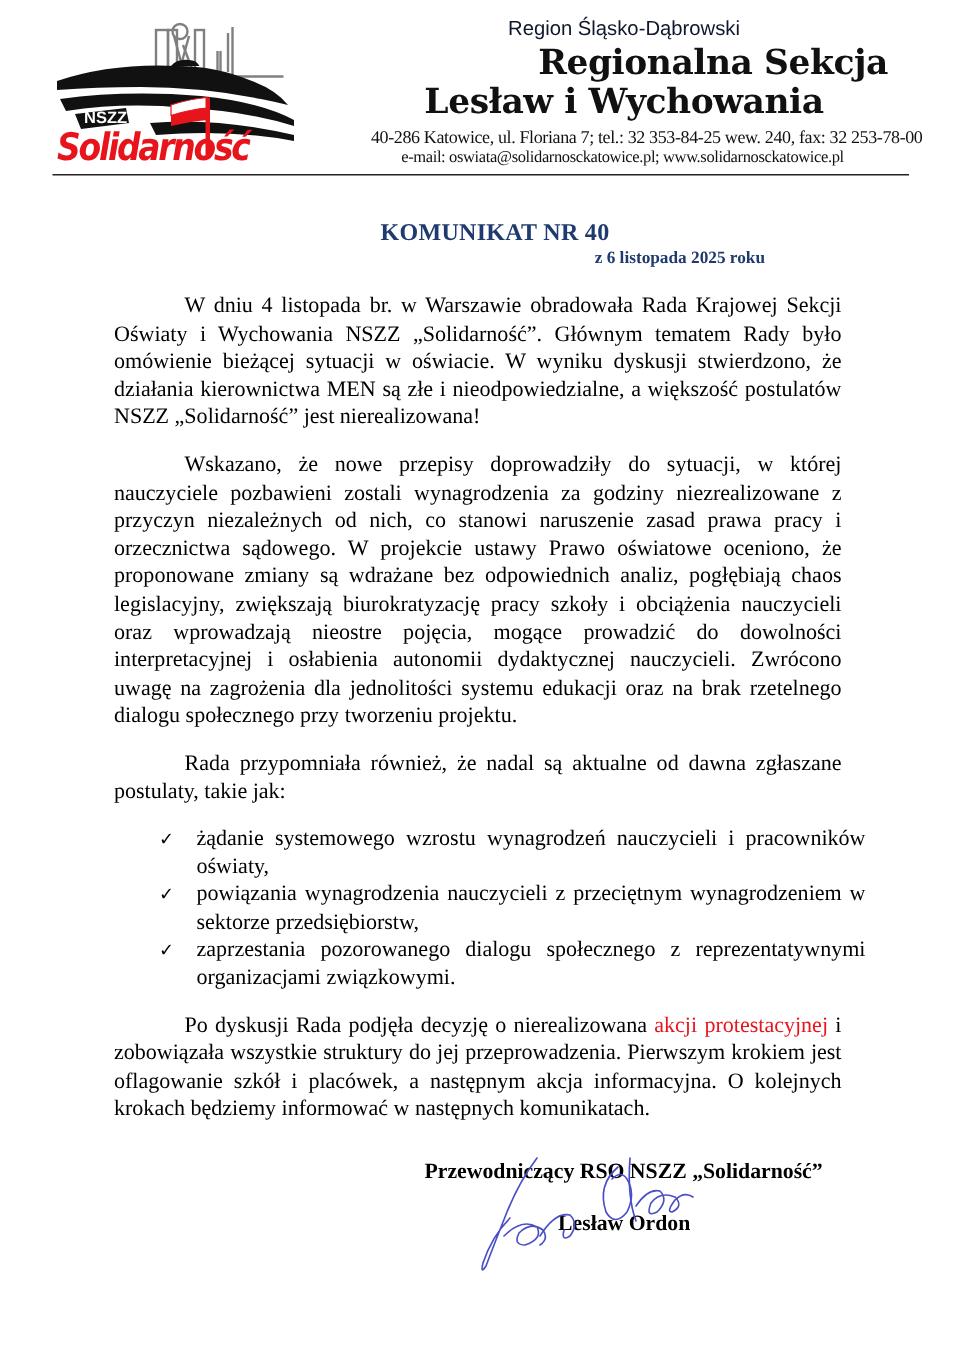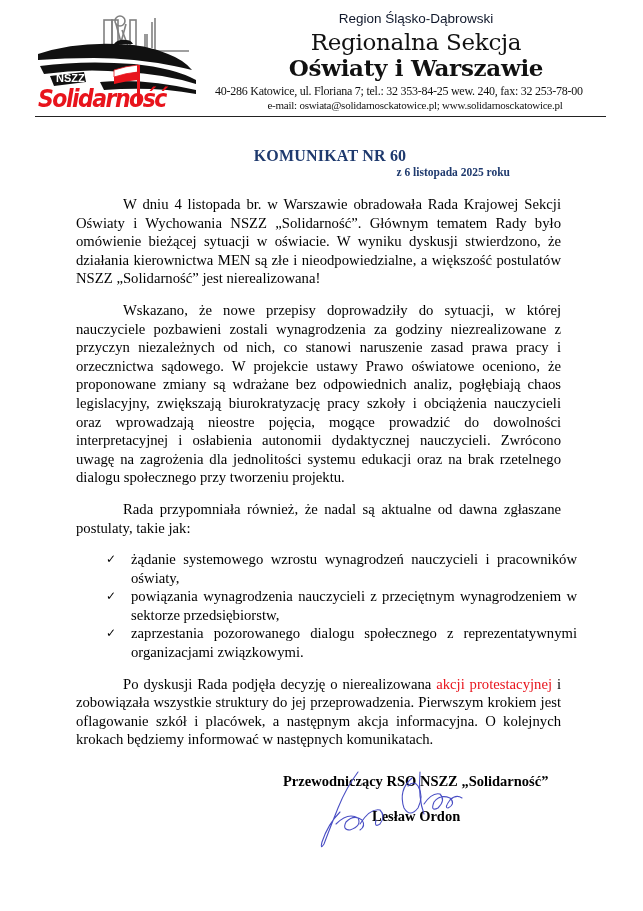--- a/index.html
+++ b/index.html
@@ -1,23 +1,23 @@
 <!DOCTYPE html>
 <html><head>
 <meta charset="utf-8">
 <style>
   html, body { margin:0; padding:0; background:#ffffff; }
   body { width:643px; height:911px; position:relative; overflow:hidden; font-family:"Liberation Serif", serif; color:#000; }
 
   .logo { position:absolute; left:34px; top:10px; width:180px; height:100px; }
 
   .hdr-region { position:absolute; left:296px; top:11px; width:240px; text-align:center; font-family:"Liberation Sans", sans-serif; font-size:13.5px; color:#0f172a; }
-  .hdr-title1 { position:absolute; left:240px; top:29px; width:352px; text-align:center; font-family:"DejaVu Serif", serif; font-weight:normal; font-size:23px; letter-spacing:-0.3px; line-height:26px; color:#111; }
+  .hdr-title1 { position:absolute; left:240px; top:29px; width:352px; text-align:right; font-family:"DejaVu Serif", serif; font-weight:bold; font-size:23px; letter-spacing:-0.3px; line-height:26px; color:#111; }
   .hdr-title2 { position:absolute; left:240px; top:55px; width:352px; text-align:center; font-family:"DejaVu Serif", serif; font-weight:bold; font-size:23px; letter-spacing:-0.3px; line-height:26px; color:#111; }
-  .hdr-addr { position:absolute; left:215px; top:84px; width:400px; text-align:left; font-family:"Liberation Serif", serif; font-size:12px; letter-spacing:-0.25px; line-height:15px; color:#111; }
+  .hdr-addr { position:absolute; left:215px; top:84px; width:400px; text-align:right; font-family:"Liberation Serif", serif; font-size:12px; letter-spacing:-0.25px; line-height:15px; color:#111; }
   .hdr-email { position:absolute; left:215px; top:98px; width:400px; text-align:center; font-family:"Liberation Serif", serif; font-size:11px; letter-spacing:-0.25px; line-height:15px; color:#111; }
   .hdr-rule { position:absolute; left:35px; top:116px; width:571px; height:0; border-top:1.3px solid #222; }
 
   .doc-title { position:absolute; left:150px; top:147px; width:360px; text-align:center; font-weight:bold; font-size:16px; color:#1f3a6e; letter-spacing:0.2px; }
   .doc-date { position:absolute; left:150px; top:166px; width:360px; text-align:right; font-weight:bold; font-size:11.5px; color:#1f3a6e; }
 
   .body { position:absolute; left:76px; top:195px; width:501px; font-size:14.7px; line-height:18.6px; text-align:justify; }
   .body p { margin:0 16px 13px 0; text-indent:47px; }
   .body .accent { color:#e8141c; }
 
@@ -58,26 +58,26 @@
   <g>
     <path d="M80 60 Q92 56 104 55 L104 62 Q92 63 80 67 Z" fill="#fff" stroke="#e8141c" stroke-width="0.8"></path>
     <path d="M80 67 Q92 63 104 62 L104 70 Q92 71 80 74 Z" fill="#e8141c"></path>
     <rect x="103" y="55" width="3" height="40" fill="#e8141c"></rect>
   </g>
   <text x="4" y="96" font-family="DejaVu Sans, sans-serif" font-weight="bold" font-style="italic" font-size="22" letter-spacing="-1.5" fill="#e8141c" transform="scale(1,1.15) translate(0,-12)">Solidarność</text>
 </svg>
 
 <div class="hdr-region">Region Śląsko-Dąbrowski</div>
 <div class="hdr-title1">Regionalna Sekcja</div>
-<div class="hdr-title2">Oświaty i Warszawie</div>
+<div class="hdr-title2">Lesław i Wychowania</div>
 <div class="hdr-addr">40-286 Katowice, ul. Floriana 7; tel.: 32 353-84-25 wew. 240, fax: 32 253-78-00</div>
 <div class="hdr-email">e-mail: oswiata@solidarnosckatowice.pl; www.solidarnosckatowice.pl</div>
 <div class="hdr-rule"></div>
 
-<div class="doc-title">KOMUNIKAT NR 60</div>
+<div class="doc-title">KOMUNIKAT NR 40</div>
 <div class="doc-date">z 6 listopada 2025 roku</div>
 
 <div class="body">
   <p>W dniu 4 listopada br. w Warszawie obradowała Rada Krajowej Sekcji Oświaty i Wychowania NSZZ „Solidarność”. Głównym tematem Rady było omówienie bieżącej sytuacji w oświacie. W wyniku dyskusji stwierdzono, że działania kierownictwa MEN są złe i nieodpowiedzialne, a większość postulatów NSZZ „Solidarność” jest nierealizowana!</p>
   <p>Wskazano, że nowe przepisy doprowadziły do sytuacji, w której nauczyciele pozbawieni zostali wynagrodzenia za godziny niezrealizowane z przyczyn niezależnych od nich, co stanowi naruszenie zasad prawa pracy i orzecznictwa sądowego. W projekcie ustawy Prawo oświatowe oceniono, że proponowane zmiany są wdrażane bez odpowiednich analiz, pogłębiają chaos legislacyjny, zwiększają biurokratyzację pracy szkoły i obciążenia nauczycieli oraz wprowadzają nieostre pojęcia, mogące prowadzić do dowolności interpretacyjnej i osłabienia autonomii dydaktycznej nauczycieli. Zwrócono uwagę na zagrożenia dla jednolitości systemu edukacji oraz na brak rzetelnego dialogu społecznego przy tworzeniu projektu.</p>
   <p>Rada przypomniała również, że nadal są aktualne od dawna zgłaszane postulaty, takie jak:</p>
   <ul class="list">
     <li>
       <span class="check">✓</span>
       <span>żądanie systemowego wzrostu wynagrodzeń nauczycieli i pracowników oświaty,</span>

